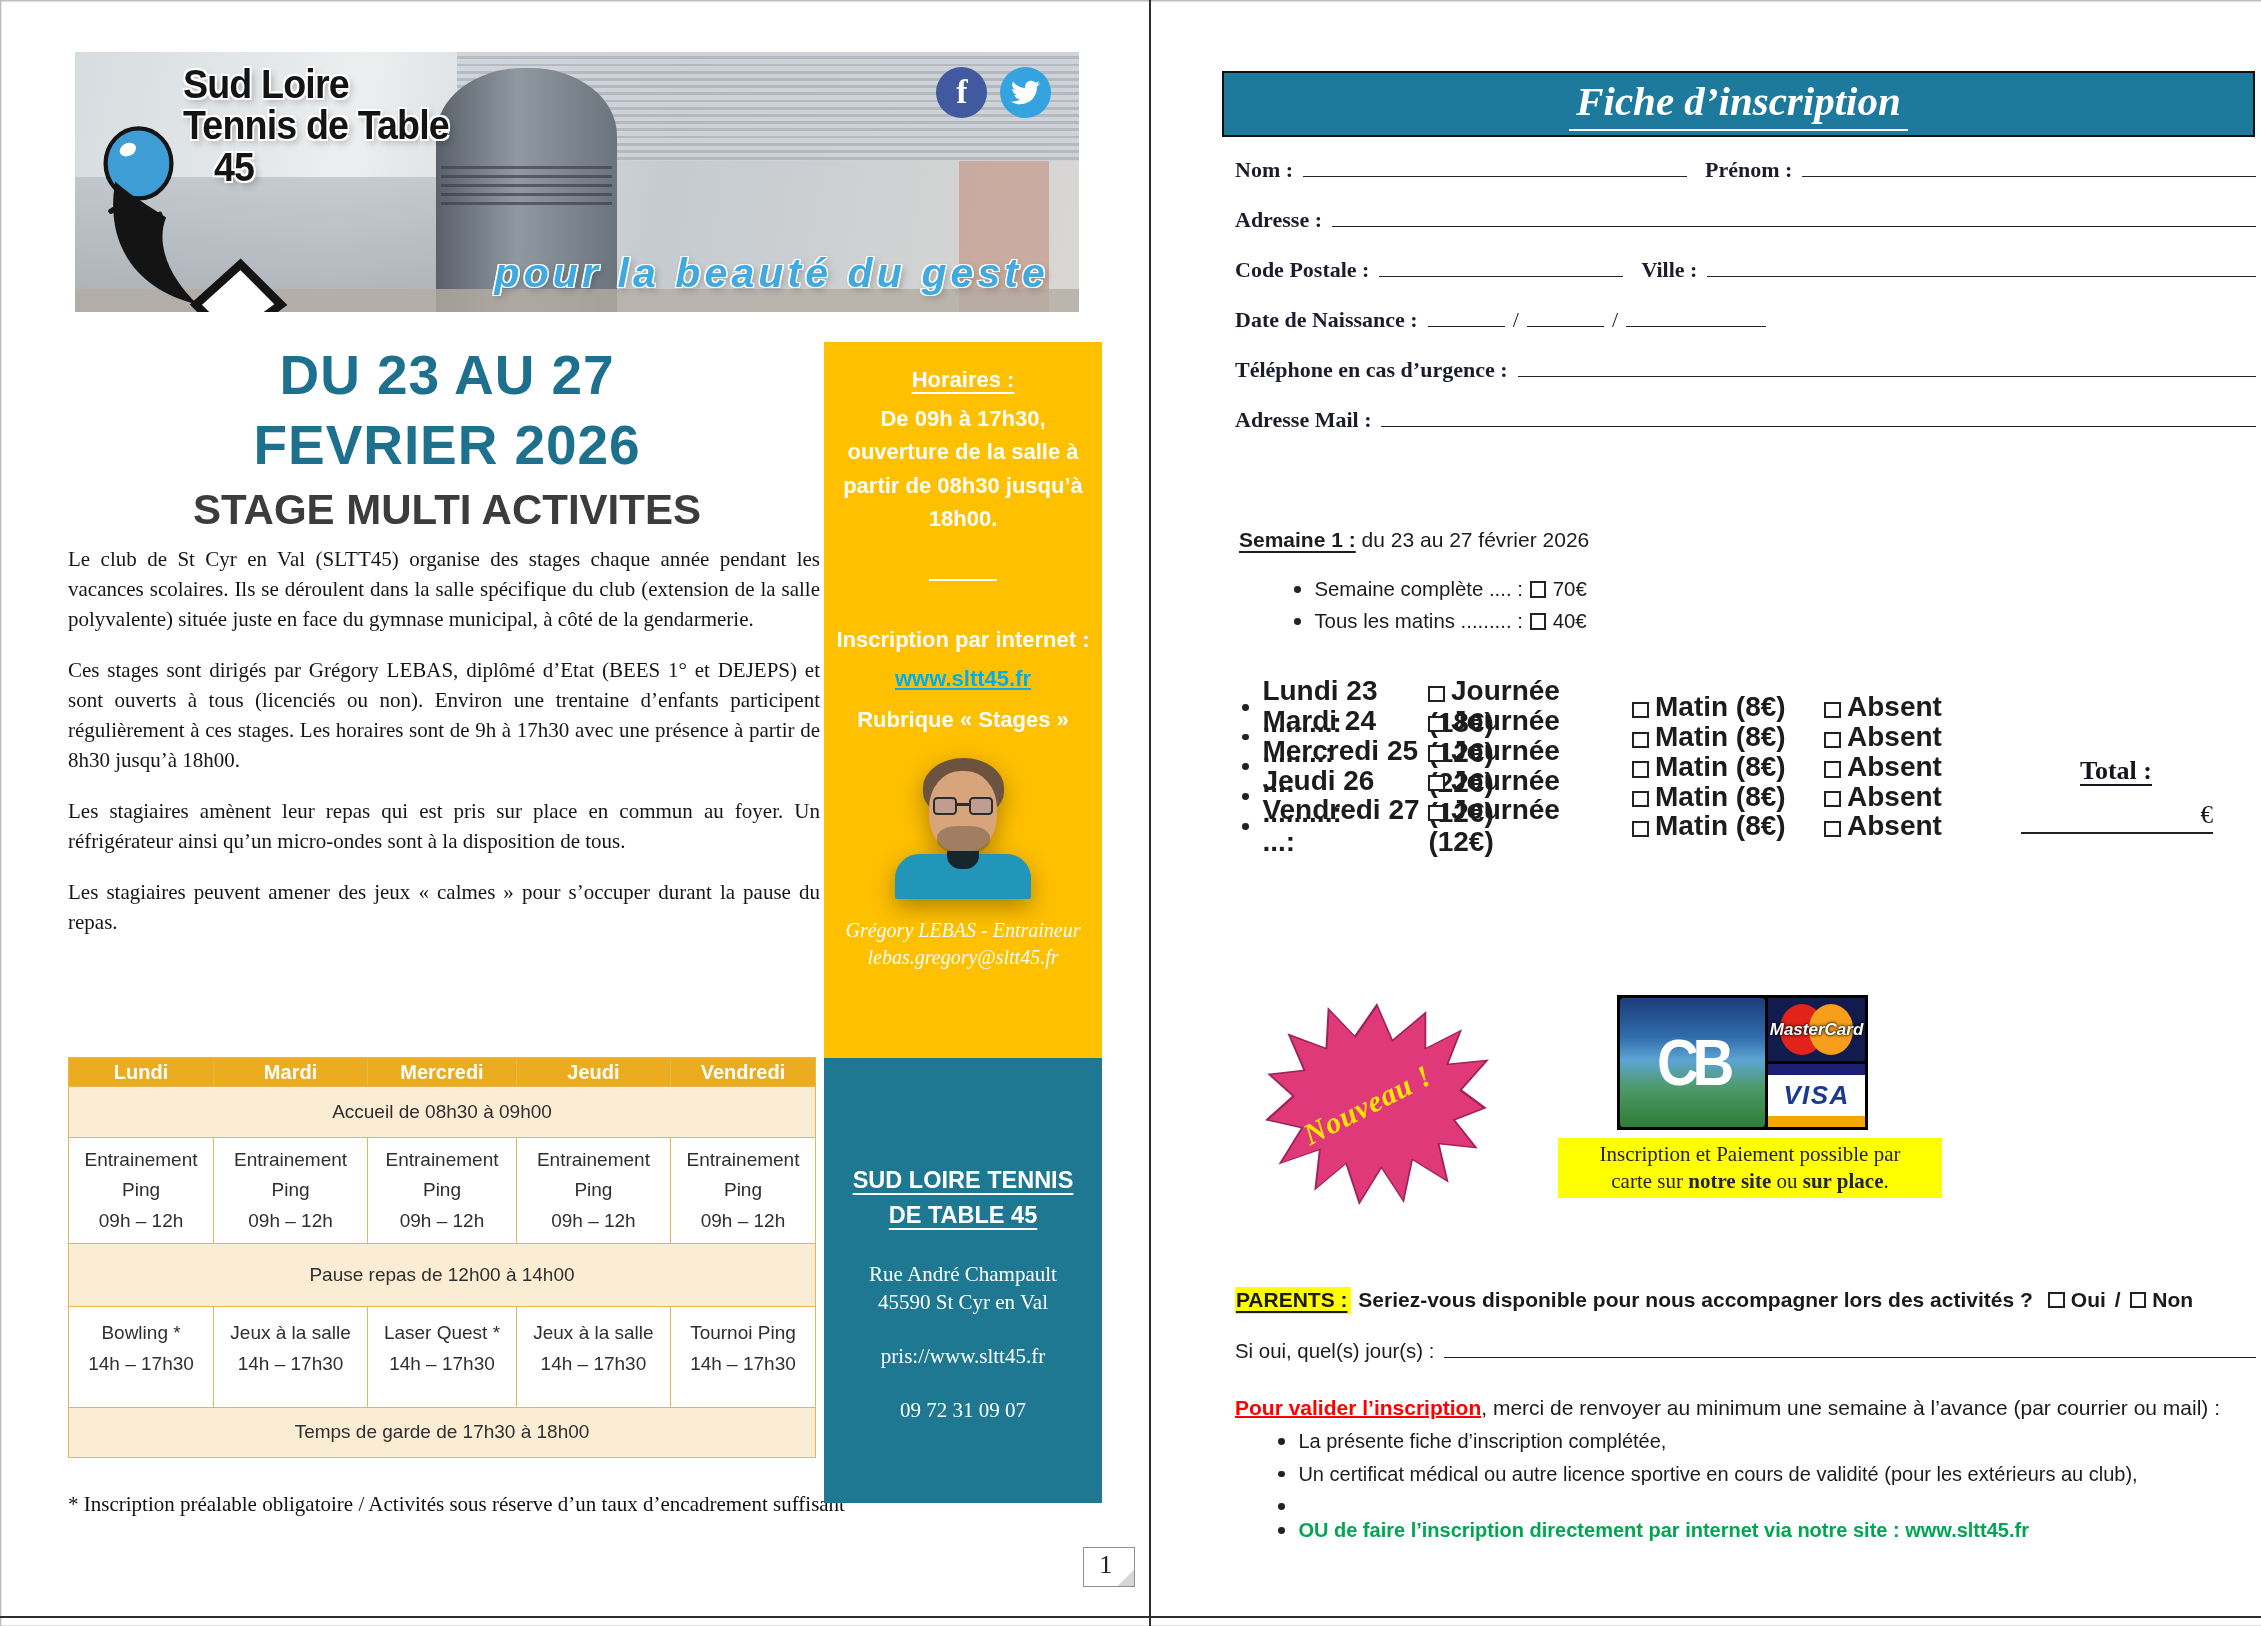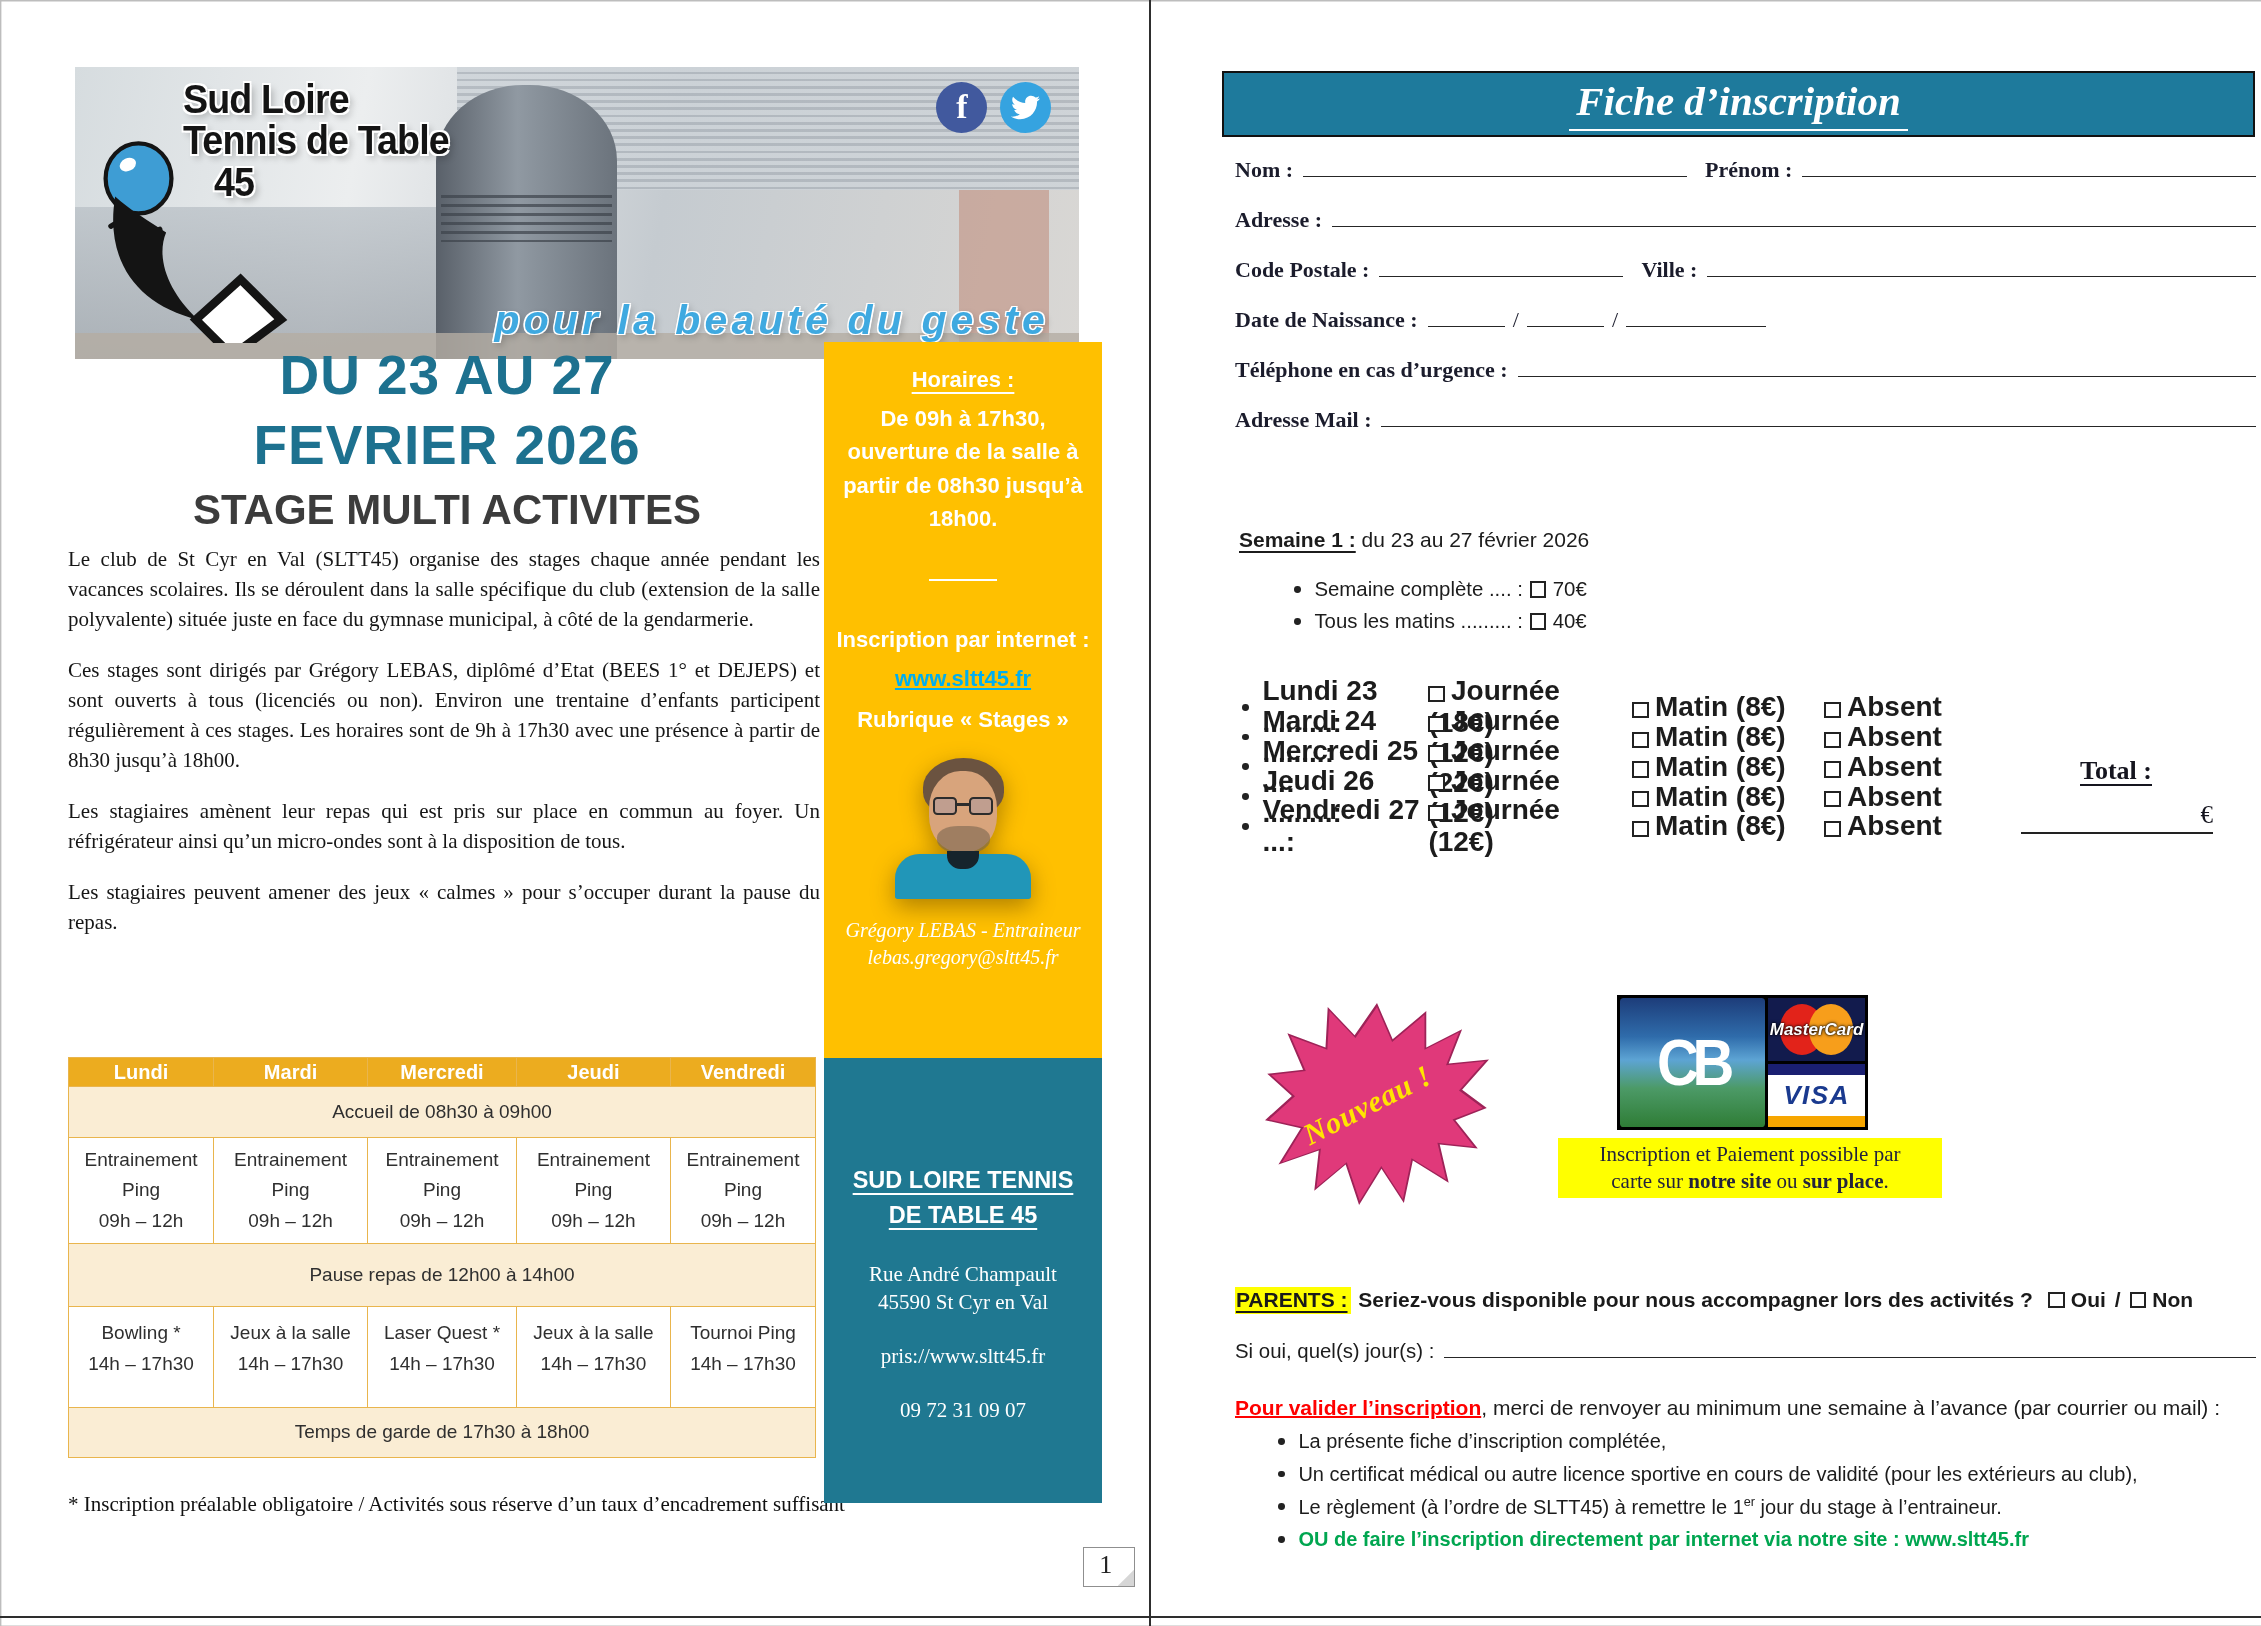--- a/index.html
+++ b/index.html
@@ -3,21 +3,21 @@
 <meta charset="utf-8">
 <style>
   * { box-sizing: border-box; }
   body { margin:0; background:#fff; font-family:"Liberation Sans", sans-serif; }
   .sheet { position:relative; width:2301px; height:1627px; background:#fff; overflow:hidden;
            box-shadow: inset 0 0 0 1.4px #bdbdbd; }
   .divider { position:absolute; left:1149px; top:0; width:1.8px; height:100%; background:#2e2e2e; }
   .bottomline { position:absolute; left:0; top:1616px; width:100%; height:1.8px; background:#2e2e2e; }
 
   
-  .banner { position:absolute; left:75px; top:67px; width:1004px; height:292px; overflow:hidden;
+  .banner { position:absolute; left:75px; top:52px; width:1004px; height:260px; overflow:hidden;
             background:linear-gradient(100deg,#d6dcdf 0%,#eceeef 28%,#c5cbd0 58%,#d9d7d4 100%); }
   .slats { position:absolute; right:0; top:0; width:62%; height:42%;
            background:repeating-linear-gradient(180deg,#cdd3d8 0 4.5px,#aeb5bc 4.5px 7.2px); opacity:.85; }
   .tower { position:absolute; left:36%; top:6%; width:18%; height:100%;
            background:linear-gradient(90deg,#596069 0%,#9099a2 45%,#6b737c 100%);
            border-radius:48% 48% 0 0 / 26% 26% 0 0; }
   .tower-lines { position:absolute; left:36.5%; top:44%; width:17%; height:16%;
            background:repeating-linear-gradient(180deg,#3c424a 0 3.2px,transparent 3.2px 9px); opacity:.7; }
   .wall-left { position:absolute; left:0; bottom:0; width:36%; height:52%;
            background:linear-gradient(180deg,#b9c0c6,#9aa1a8); opacity:.75; }
@@ -517,21 +517,20 @@
       <div class="vb">
         <span class="dot"></span>
         <span>La présente fiche d’inscription complétée,</span>
       </div>
       <div class="vb">
         <span class="dot"></span>
         <span>Un certificat médical ou autre licence sportive en cours de validité (pour les extérieurs au club),</span>
       </div>
       <div class="vb">
         <span class="dot"></span>
-        <span><span>Le règlement (à l’ordre de SLTT45) à remettre le 1</span><sup>er</sup><span> jour du stage à l’entraineur.</span></span>
       </div>
       <div class="vb vb-green">
         <span class="dot"></span>
         <span>OU de faire l’inscription directement par internet via notre site : www.sltt45.fr</span>
       </div>
     </div>
 
   </div>
 </div>
 

